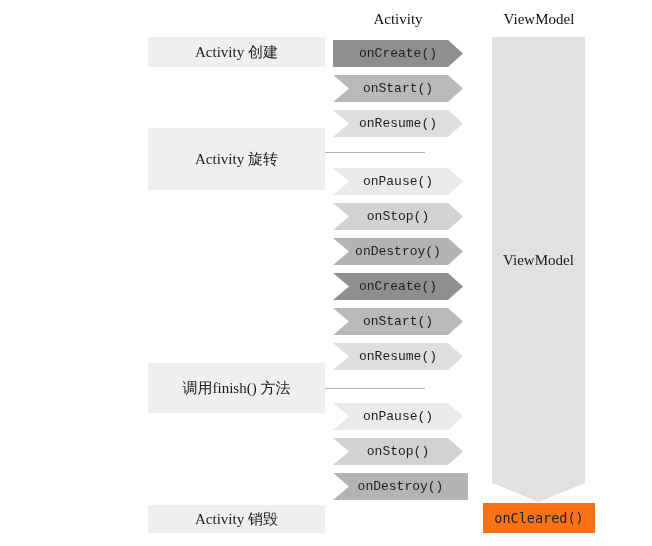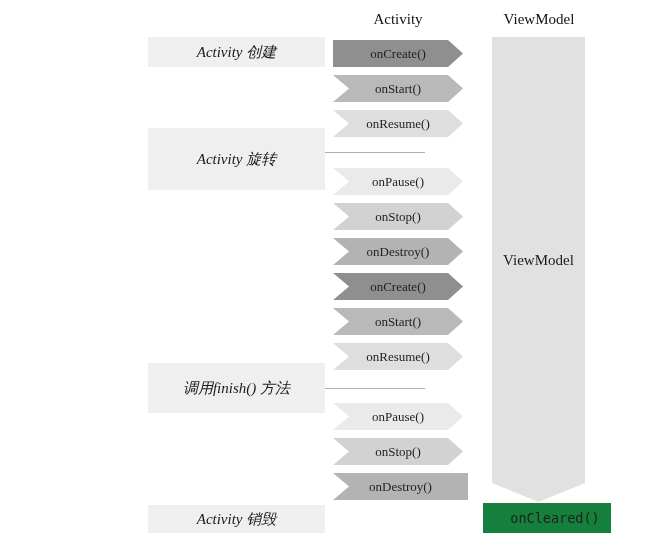--- a/index.html
+++ b/index.html
@@ -26,21 +26,20 @@
 
   .side-box {
     position: absolute;
     left: 148px;
     width: 177px;
     display: flex;
     align-items: center;
     justify-content: center;
     font-size: 15px;
     color: #1a1a1a;
-    font-style: italic;
   }
   .side-box.b1 { top: 37px;  height: 30px; }
   .side-box.b2 { top: 128px; height: 62px; }
   .side-box.b3 { top: 363px; height: 50px; }
   .side-box.b4 { top: 505px; height: 28px; }
 
   .connector {
     position: absolute;
     left: 325px;
     width: 100px;
@@ -50,21 +49,21 @@
   .connector.l2 { top: 388px; }
 
   .arrow {
     position: absolute;
     left: 333px;
     width: 130px;
     height: 27px;
     display: flex;
     align-items: center;
     justify-content: center;
-    font-family: Liberation Serif, serif;
+    font-family: Liberation Mono, monospace;
     font-size: 13px;
     color: #1f1f1f;
     clip-path: polygon(0 0, 115px 0, 100% 50%, 115px 100%, 0 100%, 16px 50%);
   }
   .arrow.flat-left {
     clip-path: polygon(0 0, 115px 0, 100% 50%, 115px 100%, 0 100%);
   }
   .arrow.flat-right {
     width: 135px;
     clip-path: polygon(0 0, 100% 0, 100% 100%, 0 100%, 16px 50%);
@@ -134,15 +133,15 @@
   <div class="arrow a10" style="background: rgb(234, 234, 234);">onPause()</div>
   <div class="arrow a11" style="background: rgb(210, 210, 210);">onStop()</div>
   <div class="arrow a12 flat-right" style="background: rgb(179, 179, 179);">onDestroy()</div>
 
   <div class="vm-shape" style="background: rgb(225, 225, 225);">
     <div class="vm-label">
       <div>ViewModel</div>
     </div>
   </div>
 
-  <div class="oncleared" style="background: #15803d; padding-left: 16px;">onCleared()</div>
+  <div class="oncleared" style="background: #f97316;">onCleared()</div>
 
 </div>
 
 </body></html>

